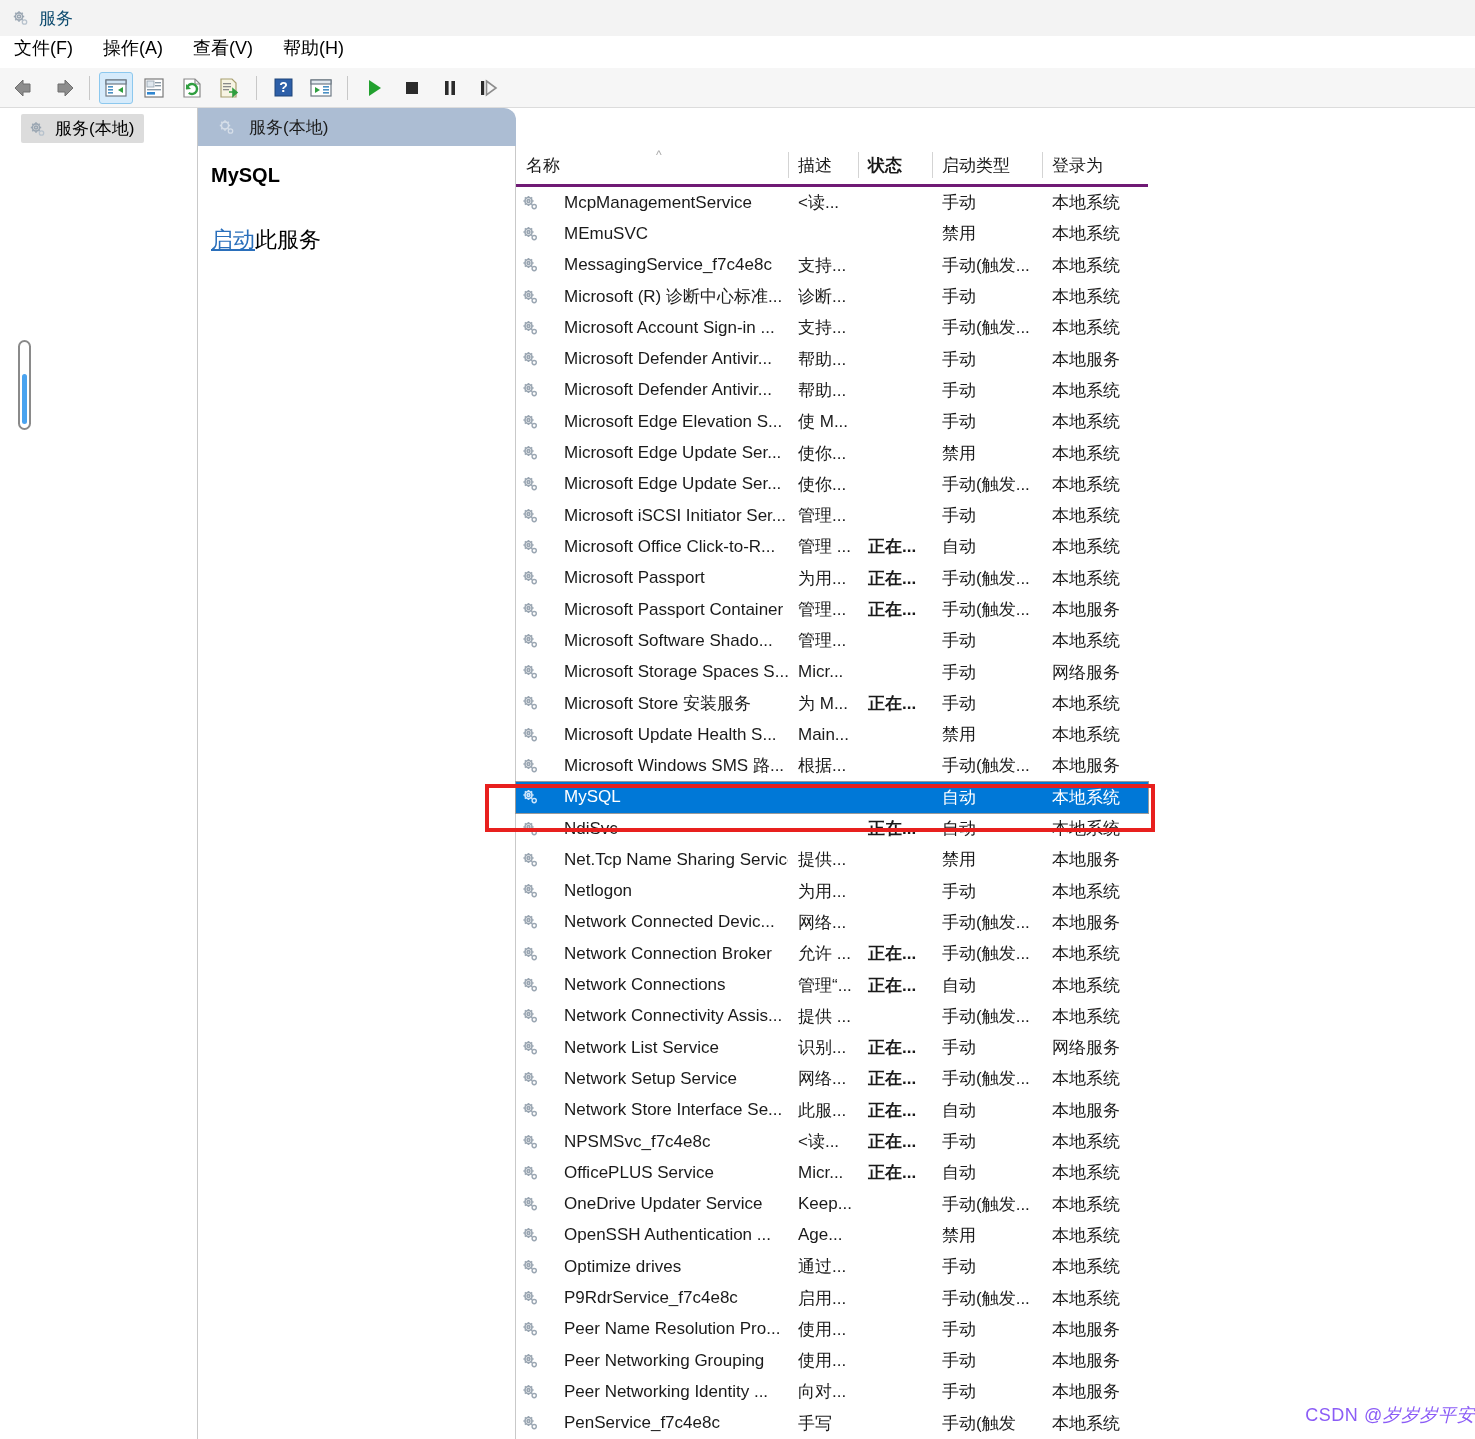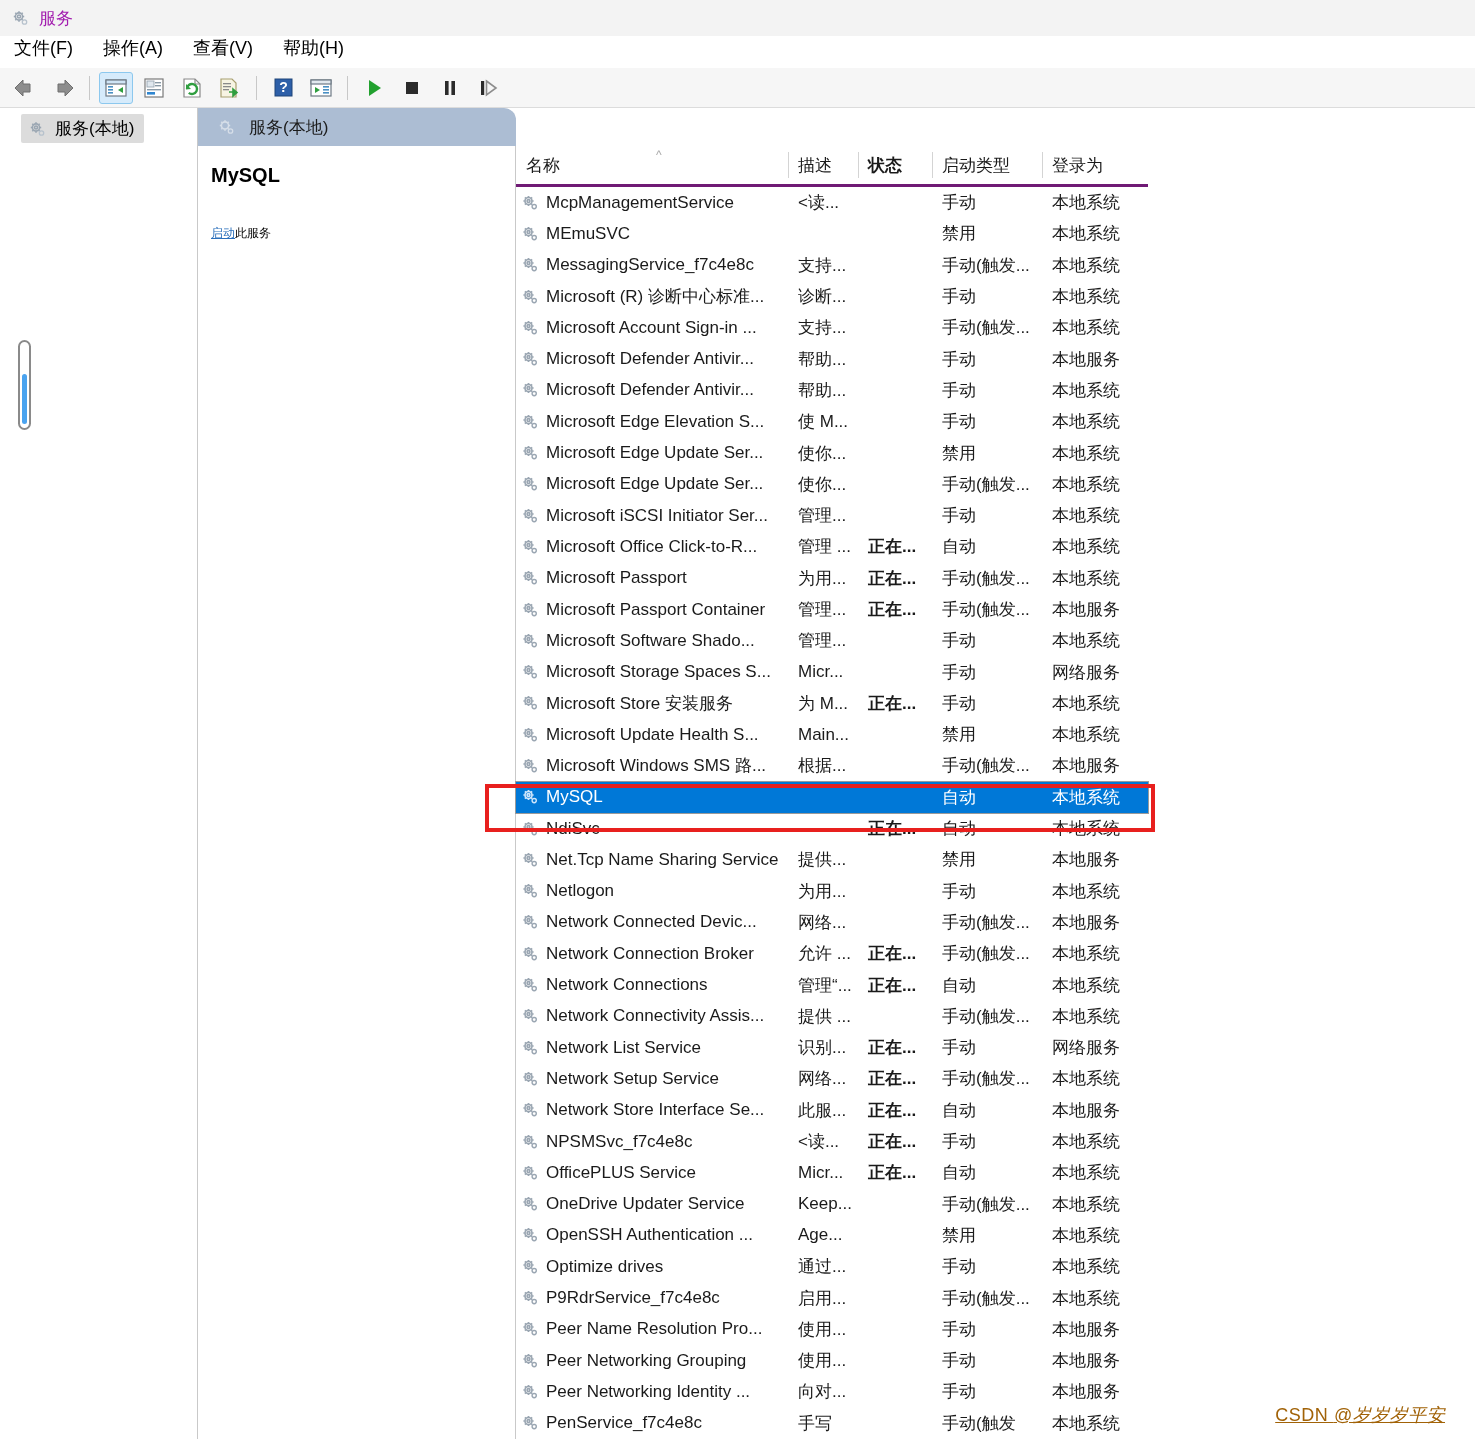--- a/index.html
+++ b/index.html
@@ -20,21 +20,21 @@
     height: 36px;
     background: #f3f3f3;
     display: flex;
     align-items: center;
     padding-left: 10px;
     box-sizing: border-box;
   }
   #titlebar .title-text {
     font-size: 17px;
     margin-left: 9px;
-    color: #a21caf;
+    color: #0c4a6e;
   }
 
   
   #menubar {
     height: 32px;
     background: #ffffff;
     display: flex;
     padding-left: 14px;
     box-sizing: border-box;
   }
@@ -154,21 +154,21 @@
     box-sizing: border-box;
     padding: 18px 0 0 13px;
   }
   #detail .svc-title {
     font-size: 20px;
     font-weight: bold;
     color: #000;
     margin-bottom: 38px;
   }
   #detail .action-line {
-    font-size: 12px;
+    font-size: 22px;
     color: #000;
   }
   #detail .action-link {
     color: #2a6fbb;
     text-decoration: underline;
     cursor: pointer;
   }
 
   
   #grid {
@@ -224,21 +224,21 @@
     font-size: 17px;
     color: #1a1a1a;
     box-sizing: border-box;
     padding-left: 10px;
     white-space: nowrap;
     overflow: hidden;
     display: flex;
     align-items: center;
   }
   .cell.name { padding-left: 4px; }
-  .cell.name .nm { margin-left: 6px; }
+  .cell.name .nm { margin-left: 24px; }
   .row.selected .cell { color: #ffffff; }
   .row.selected {
     background: #0078d7;
     outline: 1px solid #9a9a9a;
   }
 
   
   .gear {
     width: 20px; height: 20px;
     flex: 0 0 20px;
@@ -254,27 +254,26 @@
     width: 670px; height: 48px;
     border: 4px solid #e8201e;
     box-sizing: border-box;
     pointer-events: none;
     z-index: 40;
   }
 
   
   #watermark {
     position: absolute;
-    right: 30px; bottom: 12px;
+    right: 0; bottom: 12px;
     font-size: 18px;
-    color: #a16207;
+    color: #8b5cf6;
     letter-spacing: 0.5px;
     font-style: italic;
     z-index: 50;
-    text-decoration: underline;
   }
   #watermark .cs { font-style: normal; }
 </style>
 </head>
 <body>
 
 <div id="titlebar">
   <span class="gear">
     <svg width="20" height="20" viewBox="0 0 20 20">
       <g fill="none" stroke="#9aa6b2" stroke-width="1.6">

